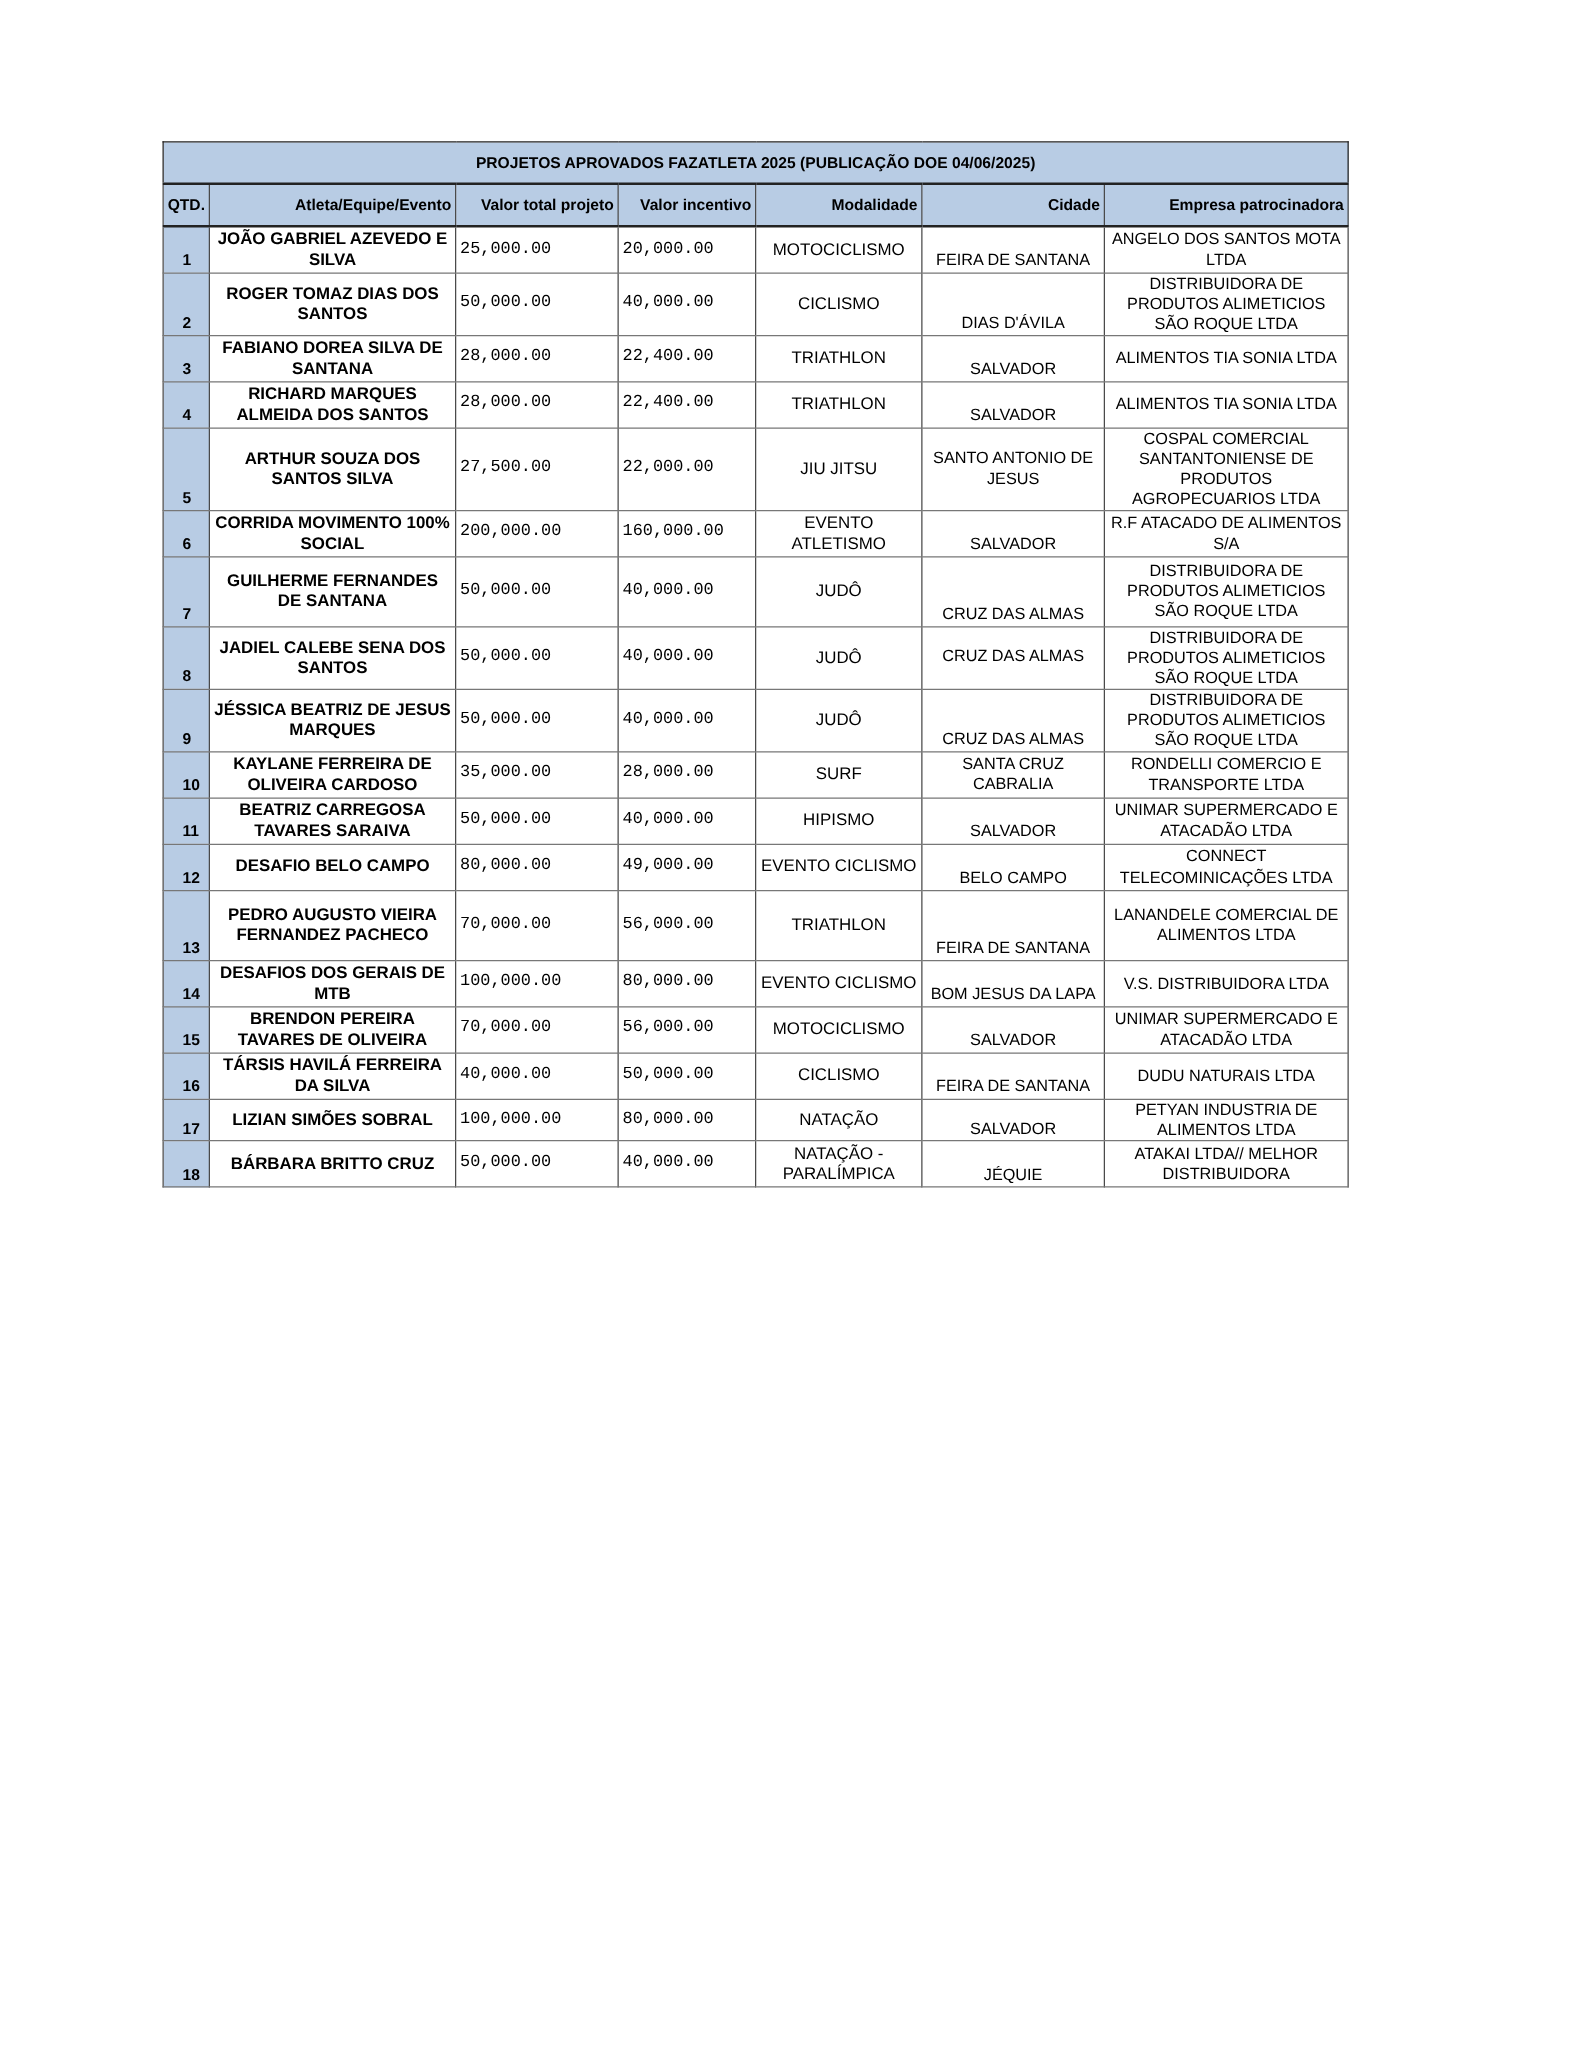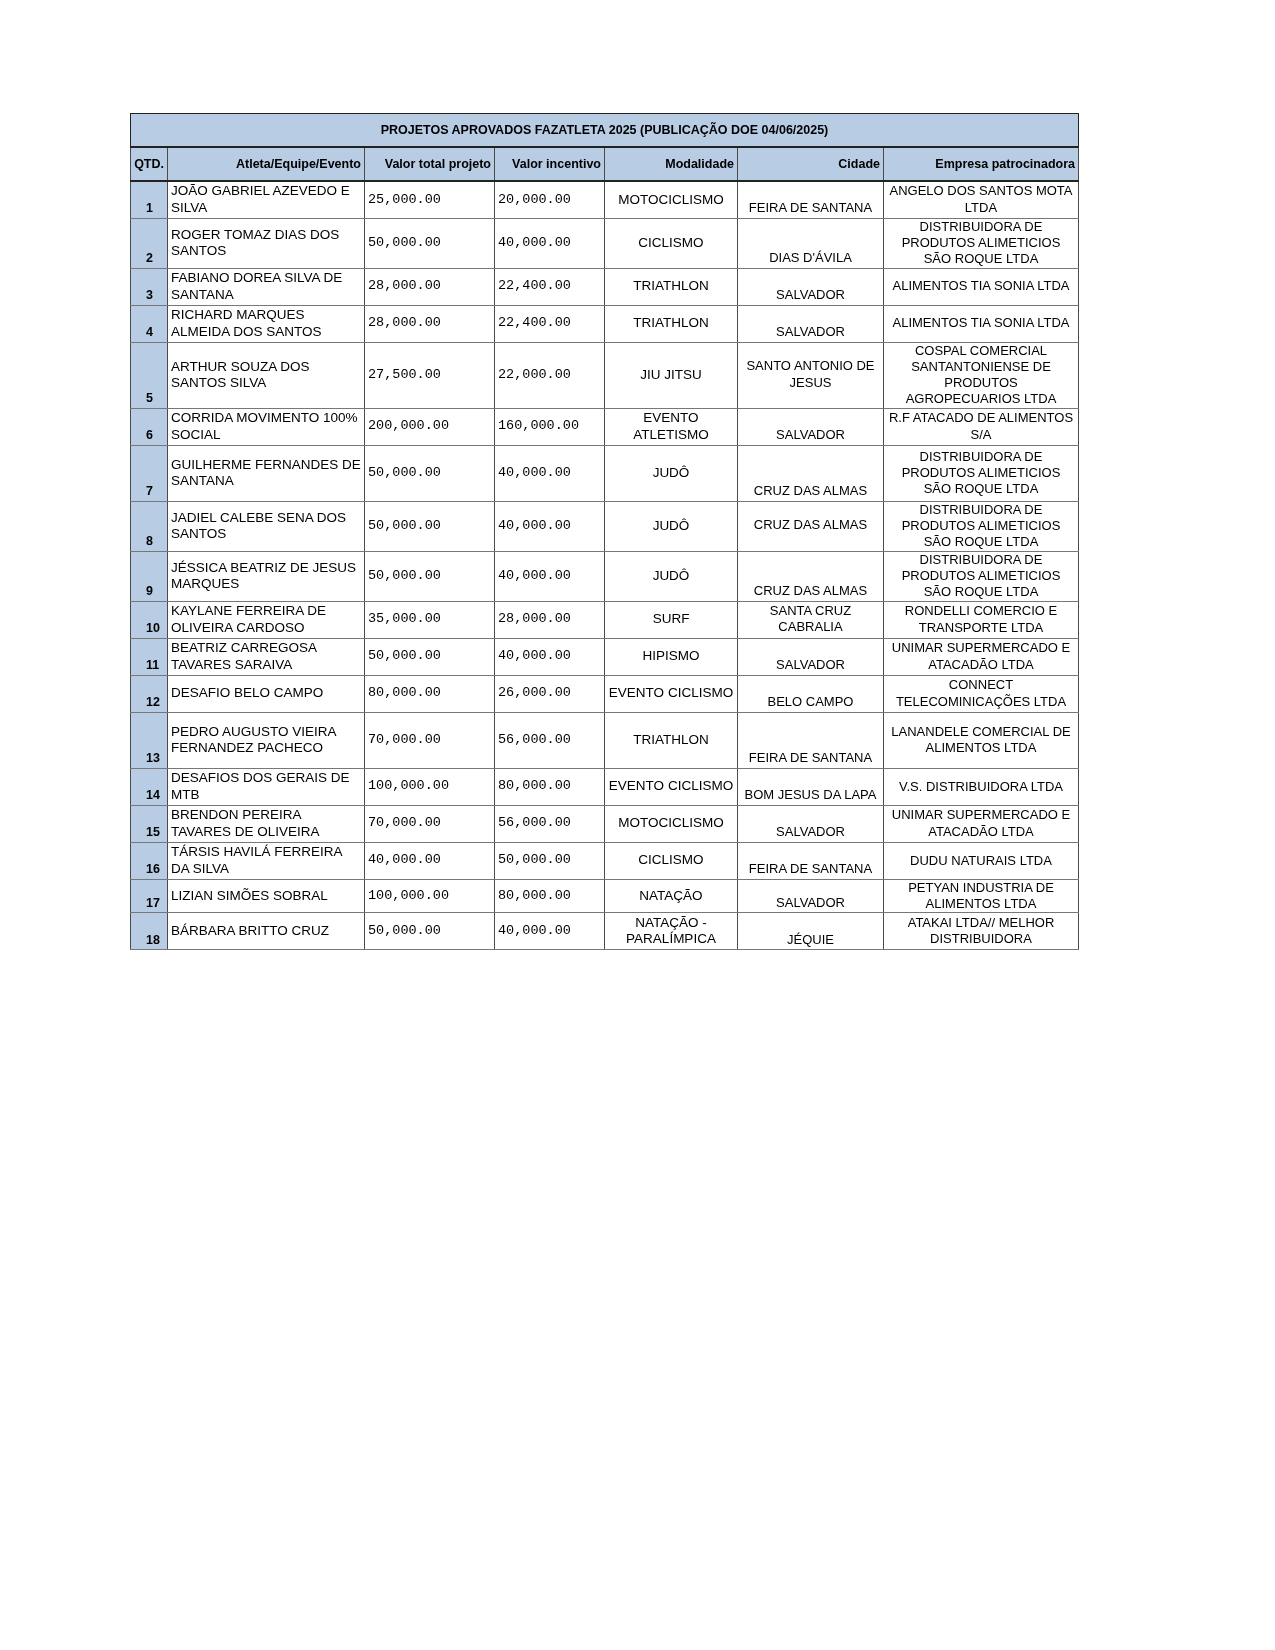--- a/index.html
+++ b/index.html
@@ -3,21 +3,21 @@
   <meta charset="utf-8">
   <style>
     html, body { margin: 0; padding: 0; background: #ffffff; }
     body { width: 1275px; height: 1650px; position: relative; font-family: "Liberation Sans", sans-serif; color: #000; }
     .page { position: absolute; left: 130px; top: 113px; width: 948px; }
     table { border-collapse: collapse; width: 948px; table-layout: fixed; font-size: 13.5px; }
     td, th { border: 1px solid #4a4a4a; padding: 0 3px; line-height: 16.5px; }
     .title-row th { background: #b8cce4; height: 32px; font-size: 12.5px; font-weight: bold; border: 1px solid #222; }
     .head-row th { background: #b8cce4; height: 32px; font-size: 12.5px; font-weight: bold; text-align: right; border-top: 2px solid #222; border-bottom: 2px solid #222; }
     td.qtd { background: #b8cce4; font-weight: bold; font-size: 12.5px; vertical-align: bottom; text-align: left; padding-left: 15px; padding-bottom: 1px; }
-    td.name { vertical-align: middle; }
+    td.name { text-align: center; vertical-align: middle; font-weight: bold; }
     td.num { vertical-align: middle; font-family: Liberation Mono, monospace; }
     td.mod { text-align: center; vertical-align: middle; }
     td.city { text-align: center; vertical-align: bottom; font-size: 13px; padding-bottom: 1px; margin-top: 18px; }
     td.city.mid { vertical-align: middle; }
     td.sponsor { text-align: center; vertical-align: middle; font-size: 13px; line-height: 16.3px; }
     tr.body-row td { border-bottom: 1.5px solid #777; }
   </style>
 </head>
 <body>
 
@@ -143,21 +143,21 @@
           <td class="num">50,000.00</td>
           <td class="num">40,000.00</td>
           <td class="mod">HIPISMO</td>
           <td class="city">SALVADOR</td>
           <td class="sponsor">UNIMAR SUPERMERCADO E ATACADÃO LTDA</td>
         </tr>
         <tr class="body-row" style="height: 37px;">
           <td class="qtd">12</td>
           <td class="name">DESAFIO BELO CAMPO</td>
           <td class="num">80,000.00</td>
-          <td class="num">26,000.00</td>
+          <td class="num">49,000.00</td>
           <td class="mod">EVENTO CICLISMO</td>
           <td class="city">BELO CAMPO</td>
           <td class="sponsor">CONNECT TELECOMINICAÇÕES LTDA</td>
         </tr>
         <tr class="body-row" style="height: 56px;">
           <td class="qtd">13</td>
           <td class="name">PEDRO AUGUSTO VIEIRA FERNANDEZ PACHECO</td>
           <td class="num">70,000.00</td>
           <td class="num">56,000.00</td>
           <td class="mod">TRIATHLON</td>

